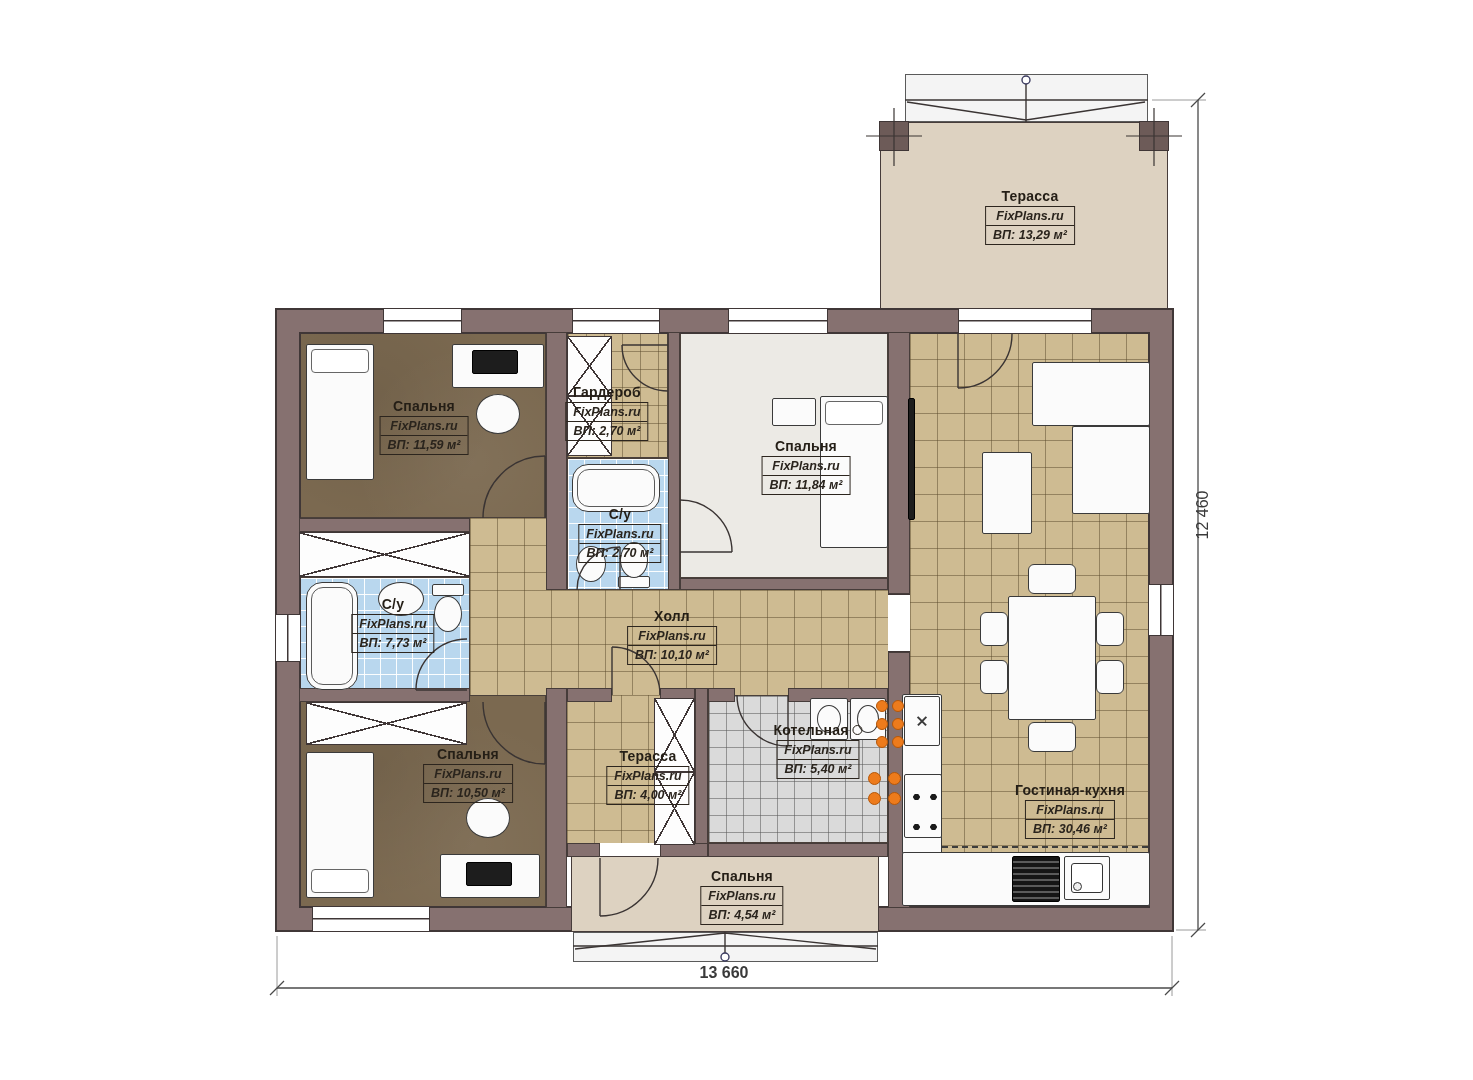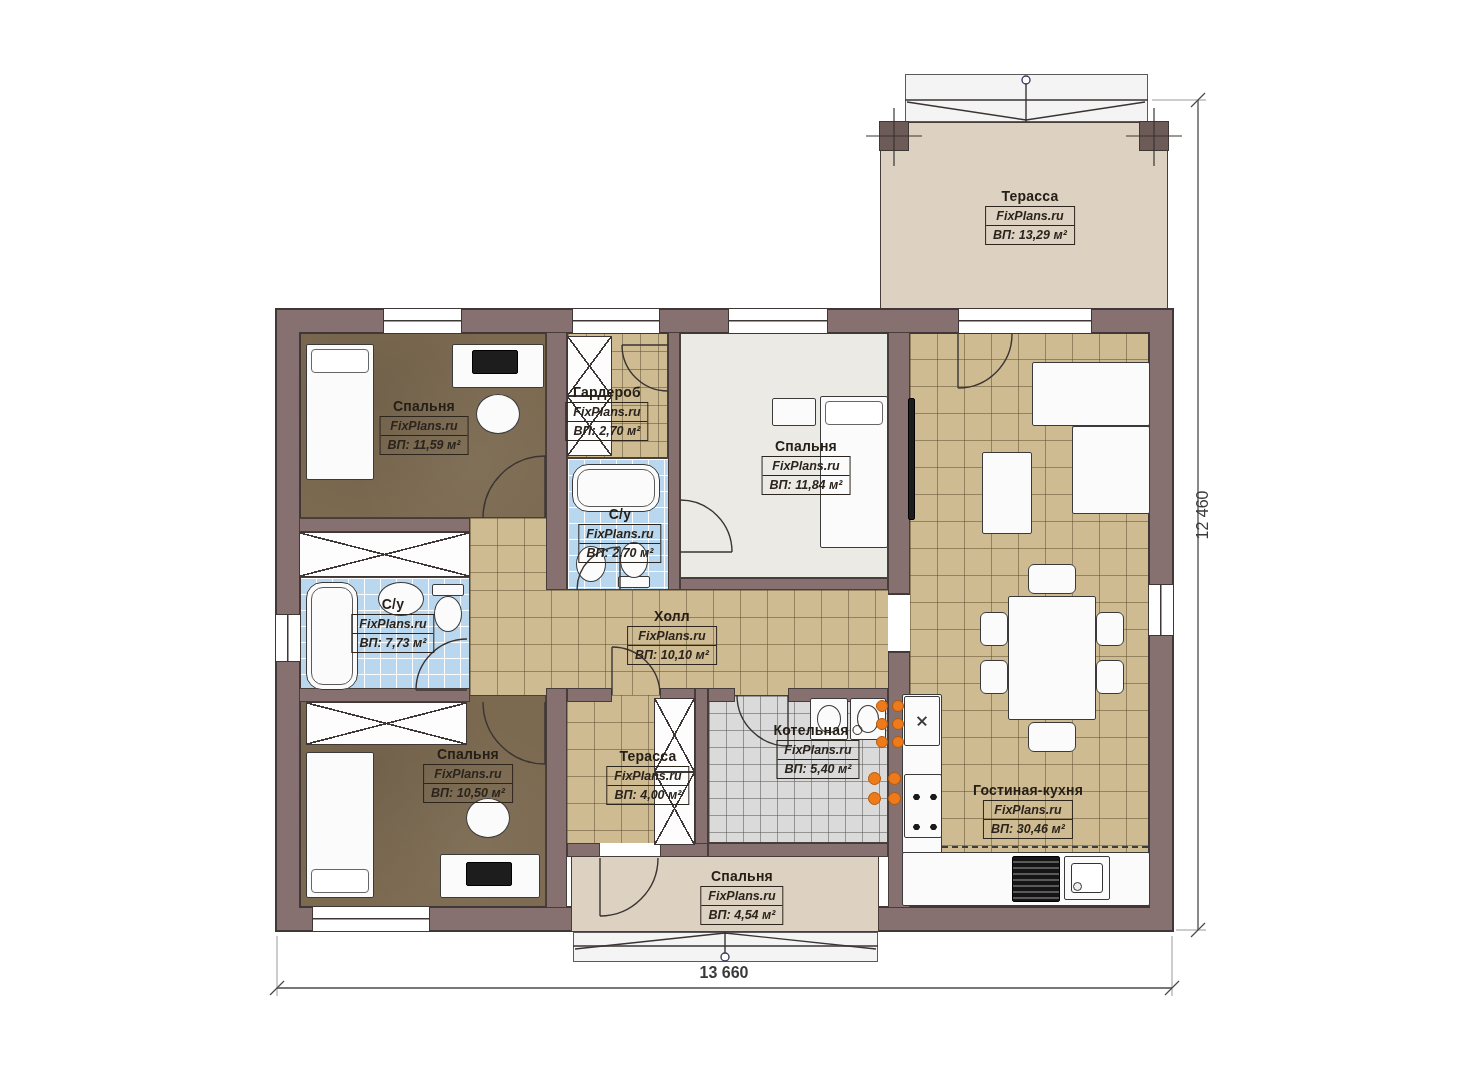--- a/index.html
+++ b/index.html
@@ -363,21 +363,21 @@
     <div class="lname">
       <span>Котельная</span>
       <span class="b-circle"></span>
     </div>
     <div class="lbox">
       <div class="lrow wm">FixPlans.ru</div>
       <div class="lrow ar">ВП: 5,40 м²</div>
     </div>
   </div>
 
-  <div class="label" style="left:1028px;top:782px;">
+  <div class="label" style="left:1070px;top:782px;">
     <div class="lname">Гостиная-кухня</div>
     <div class="lbox">
       <div class="lrow wm">FixPlans.ru</div>
       <div class="lrow ar">ВП: 30,46 м²</div>
     </div>
   </div>
 
   <div class="label" style="left:742px;top:868px;">
     <div class="lname">Спальня</div>
     <div class="lbox">

